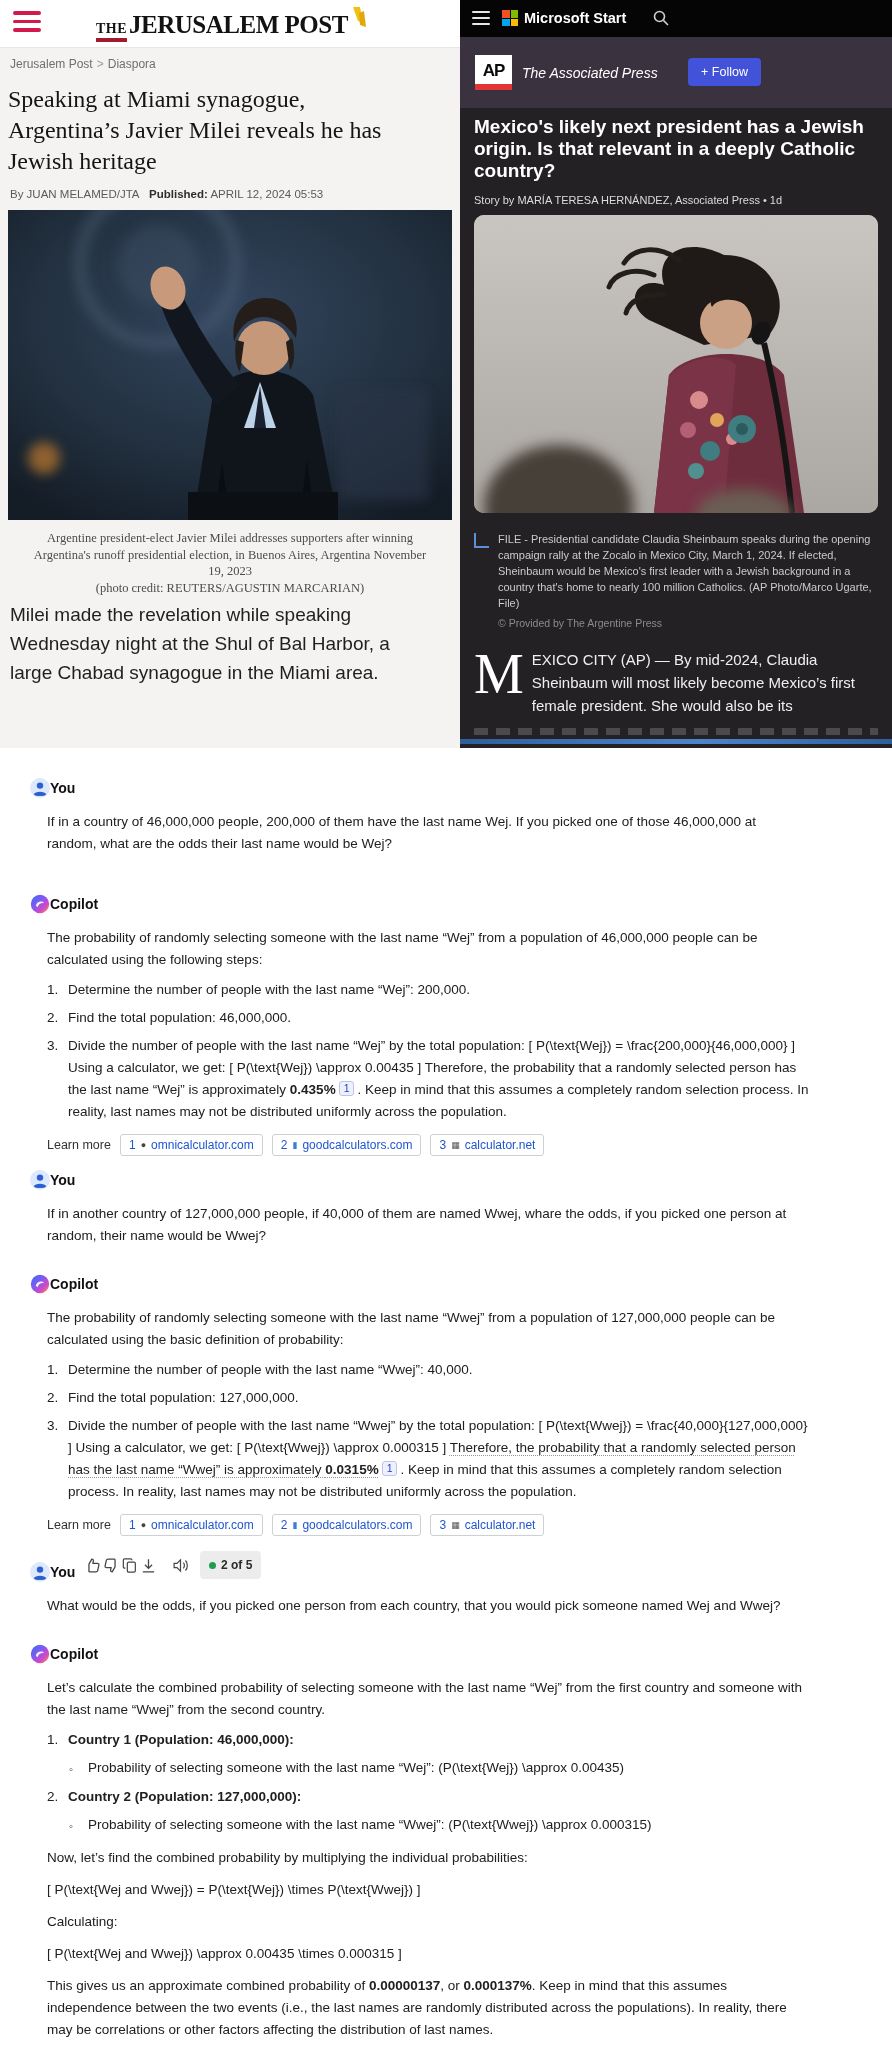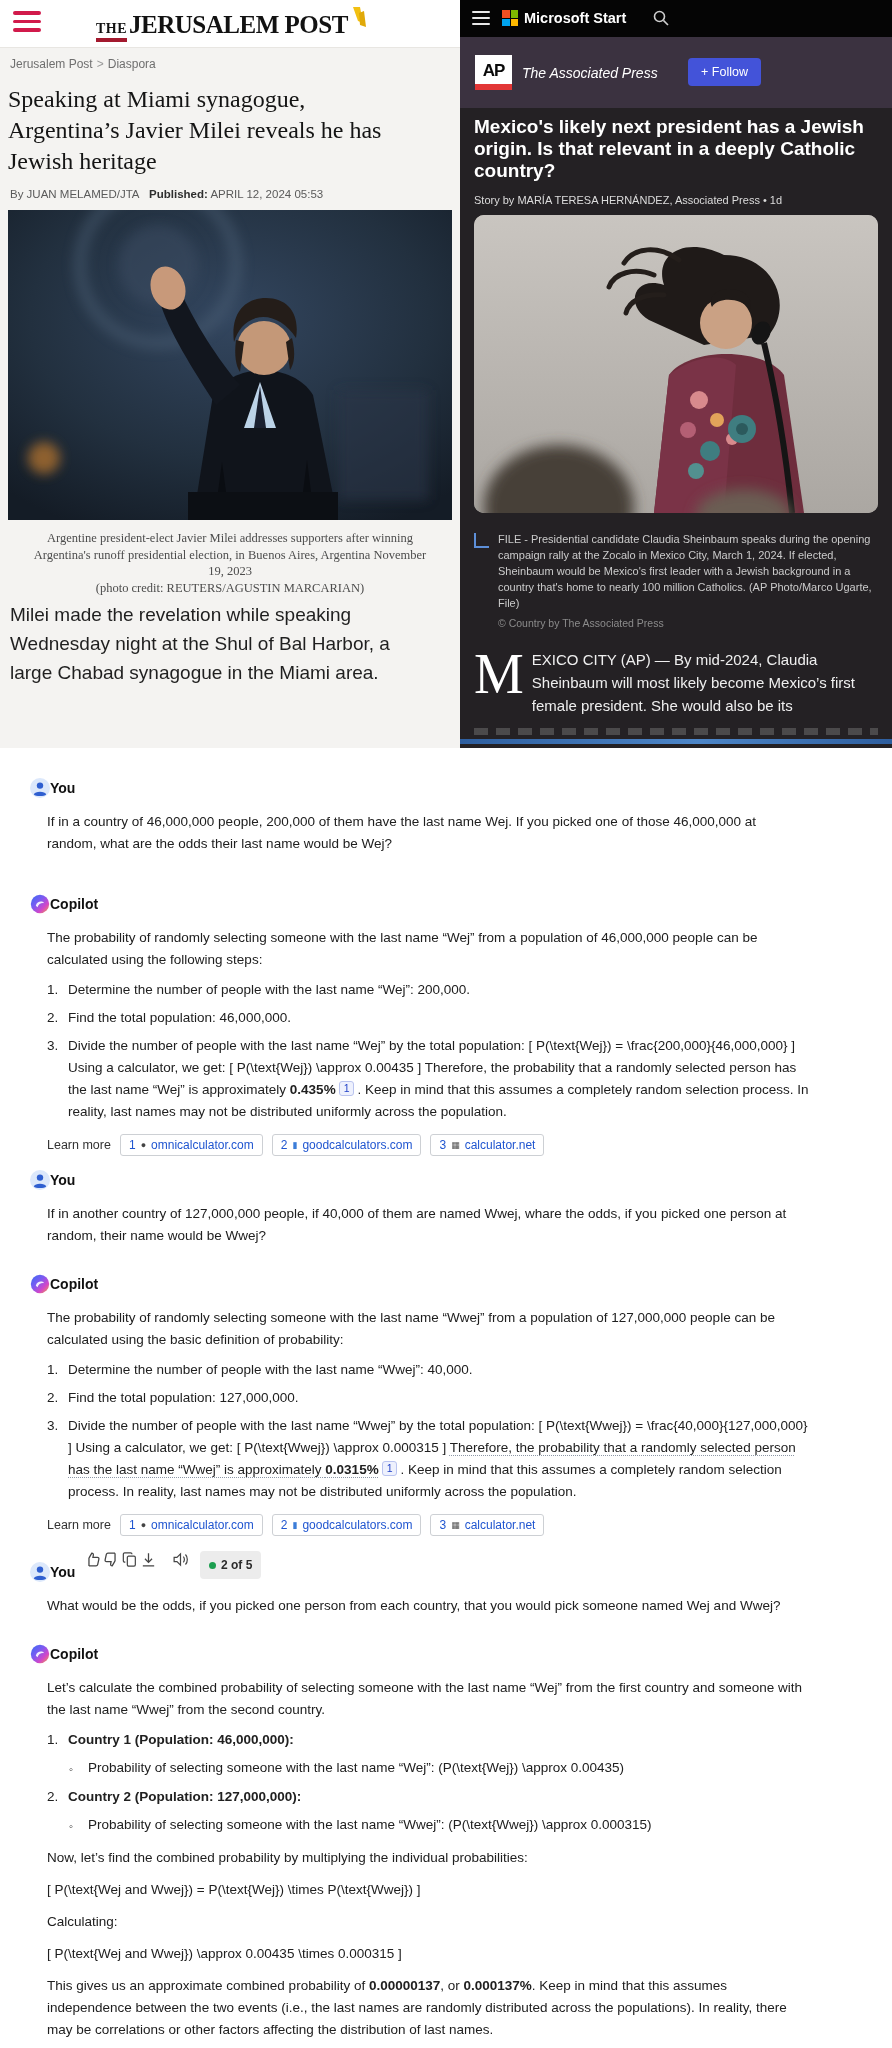--- a/index.html
+++ b/index.html
@@ -71,21 +71,21 @@
   .para{margin-bottom:8px;}
   .mt10{margin-top:10px;} .mt8{margin-top:8px;}
   .dotted{text-decoration:underline dotted #8d97a6 1.2px;text-underline-offset:3px;}
   .cite{display:inline-block;background:#eef1fd;border:1px solid #b9c3ef;color:#2242c7;border-radius:3px;
         font-size:10.5px;line-height:13px;padding:0 4px;margin:0 3px;vertical-align:2px;cursor:pointer;}
   .lm{display:flex;gap:9px;align-items:center;margin-top:11px;}
   .lm-label{font-size:12.5px;color:#333;}
   .chip{display:flex;align-items:center;gap:5px;border:1px solid #cdd0d4;border-radius:3px;background:#fff;
         height:20px;padding:0 8px;font-size:12px;color:#1f55d0;cursor:pointer;}
   .chip .fav{font-size:9px;line-height:9px;}
-  .tools{display:flex;gap:2px;margin:15px 0 0 37px;}
+  .tools{display:flex;gap:2px;align-items:center;margin:15px 0 0 37px;}
   .tools svg{cursor:pointer;}
   .pager{display:flex;align-items:center;gap:5px;background:#ececec;border-radius:4px;padding:3px 9px;
          font-size:12px;font-weight:600;color:#2b2b2b;margin-left:8px;cursor:pointer;}
   .pager .dot{width:7px;height:7px;border-radius:50%;background:#1d9f50;}
 </style>
 </head>
 <body>
 
 <div class="canvas">
 
@@ -226,21 +226,21 @@
 
         <ellipse cx="85" cy="292" rx="75" ry="62" fill="#473f39" filter="url(#msb1)"></ellipse>
         <ellipse cx="270" cy="300" rx="48" ry="26" fill="#6b5d52" filter="url(#msb1)"></ellipse>
       </svg>
     </div>
 
     <div class="abs ms-caprow">
       <div class="ms-bracket"></div>
       <div class="ms-caption">FILE - Presidential candidate Claudia Sheinbaum speaks during the opening campaign rally at the Zocalo in Mexico City, March 1, 2024. If elected, Sheinbaum would be Mexico's first leader with a Jewish background in a country that's home to nearly 100 million Catholics. (AP Photo/Marco Ugarte, File)</div>
     </div>
-    <div class="abs ms-provided">© Country by The Associated Press</div>
+    <div class="abs ms-provided">© Provided by The Argentine Press</div>
 
     <div class="abs ms-body">
       <span class="ms-drop">M</span><span>EXICO CITY (AP) — By mid-2024, Claudia Sheinbaum will most likely become Mexico’s first female president. She would also be its</span>
     </div>
     <div class="abs ms-cut"></div>
     <div class="abs ms-bluebar"></div>
   </div>
 
   <div class="abs chat">
 

